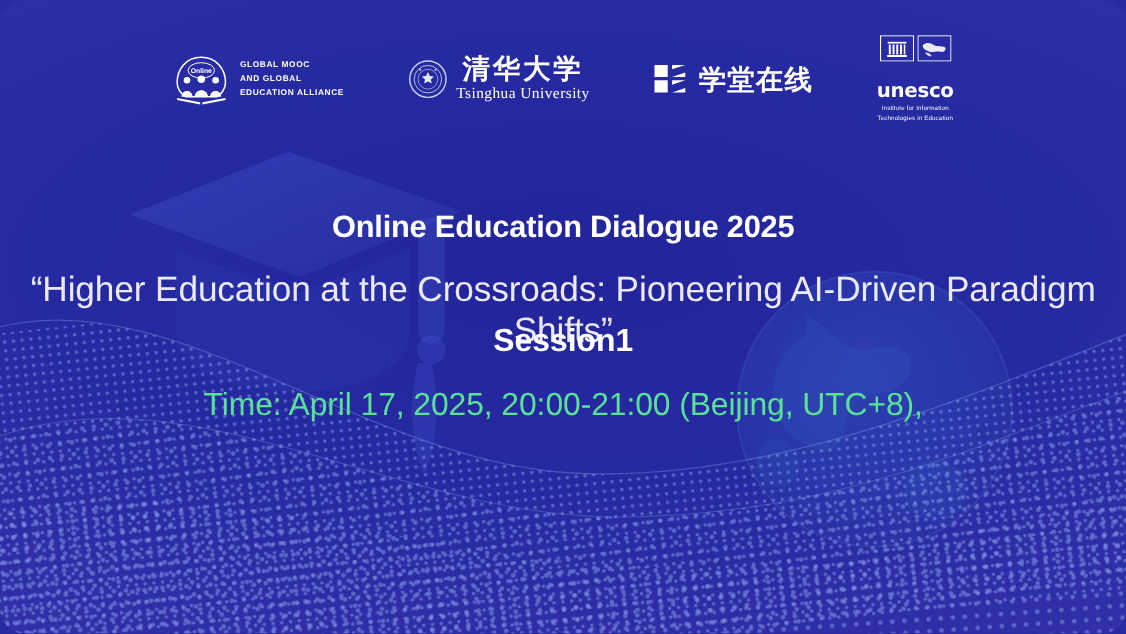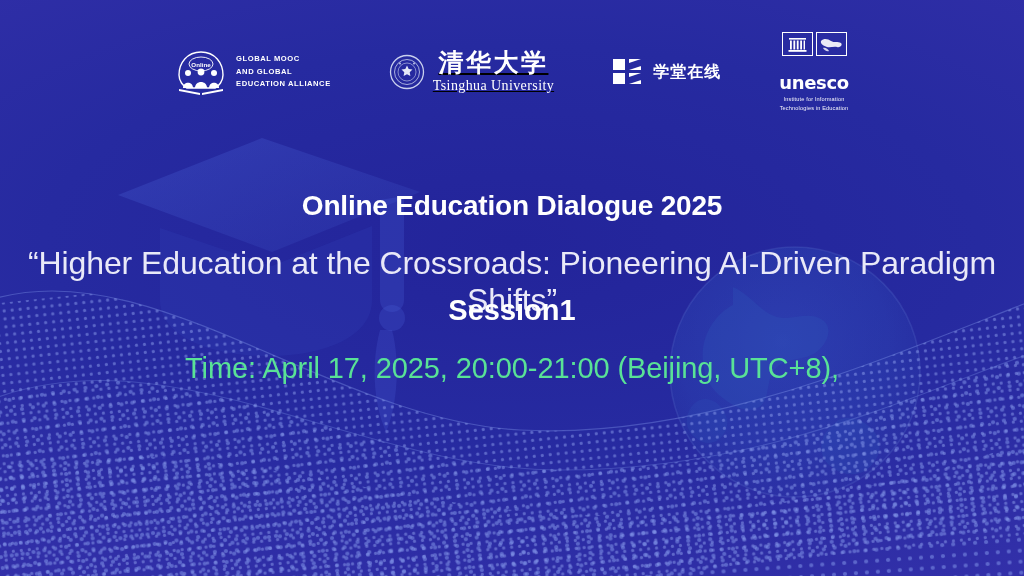--- a/index.html
+++ b/index.html
@@ -10,20 +10,21 @@
     position:relative;
   }
 
   
   #stage {
     position:absolute; inset:0;
     width:1024px; height:576px;
     overflow:hidden;
     background:
       radial-gradient(120% 90% at 50% 42%, #23249a 0%, #262aa0 38%, #312fa8 72%, #3b34ae 100%);
+    border-radius: 23px;
   }
   .bg-svg { position:absolute; inset:0; width:1024px; height:576px; }
 
   
   .logo-bar {
     position:absolute; top:36px; left:0; width:1024px; height:72px;
     display:flex; align-items:center; justify-content:center;
     gap:58px;
     z-index:5;
   }
@@ -31,38 +32,38 @@
 
   
   .gmooc { gap:9px; }
   .gmooc .mark { width:52px; height:48px; flex:0 0 auto; }
   .gmooc .words {
     color:#ffffff; font-size:7.6px; font-weight:bold;
     letter-spacing:0.55px; line-height:1.65; text-align:left;
   }
 
   
-  .tsinghua { gap:8px;text-decoration:underline; }
+  .tsinghua { gap:8px; }
   .tsinghua .seal { width:36px; height:36px; flex:0 0 auto; }
   .tsinghua .zh {
     color:#fff; font-size:25px; line-height:1;
     font-family:"DejaVu Sans", sans-serif; font-weight:600;
     letter-spacing:2.5px;
   }
   .tsinghua .en {
     color:#fff; font-size:14px; letter-spacing:0.4px;
     font-family:"Liberation Serif", serif; margin-top:3px; text-align:center;
   }
   .tsinghua .stack { display:flex; flex-direction:column; align-items:center; }
 
   
   .xuetang { gap:11px; }
   .xuetang .bookmark { width:30px; height:28px; flex:0 0 auto; }
   .xuetang .zh {
-    color:#fff; font-size:16px; line-height:1;
+    color:#fff; font-size:25px; line-height:1;
     font-family:"DejaVu Sans", sans-serif; font-weight:600; letter-spacing:1px;
   }
 
   
   .unesco { flex-direction:column; align-items:center; }
   .unesco .emblems { display:flex; gap:3px; }
   .unesco .em-box { width:31px; height:24px; }
   .unesco .word {
     color:#fff; font-size:18px; font-weight:bold; letter-spacing:-0.3px;
     line-height:1; margin-top:18px;

